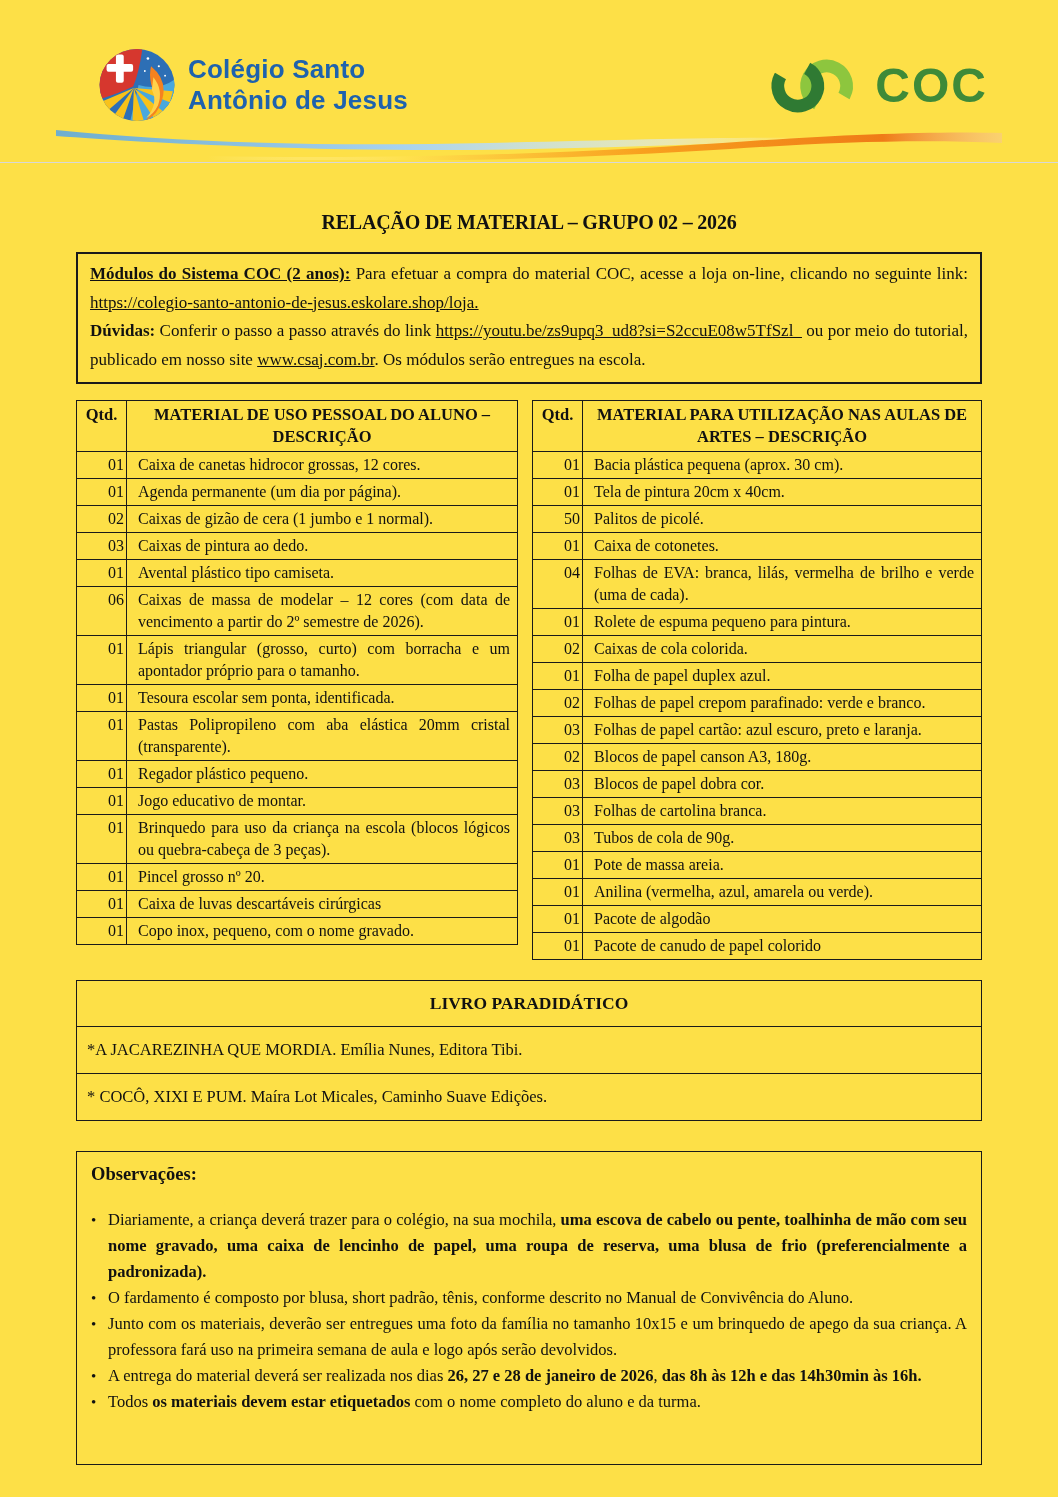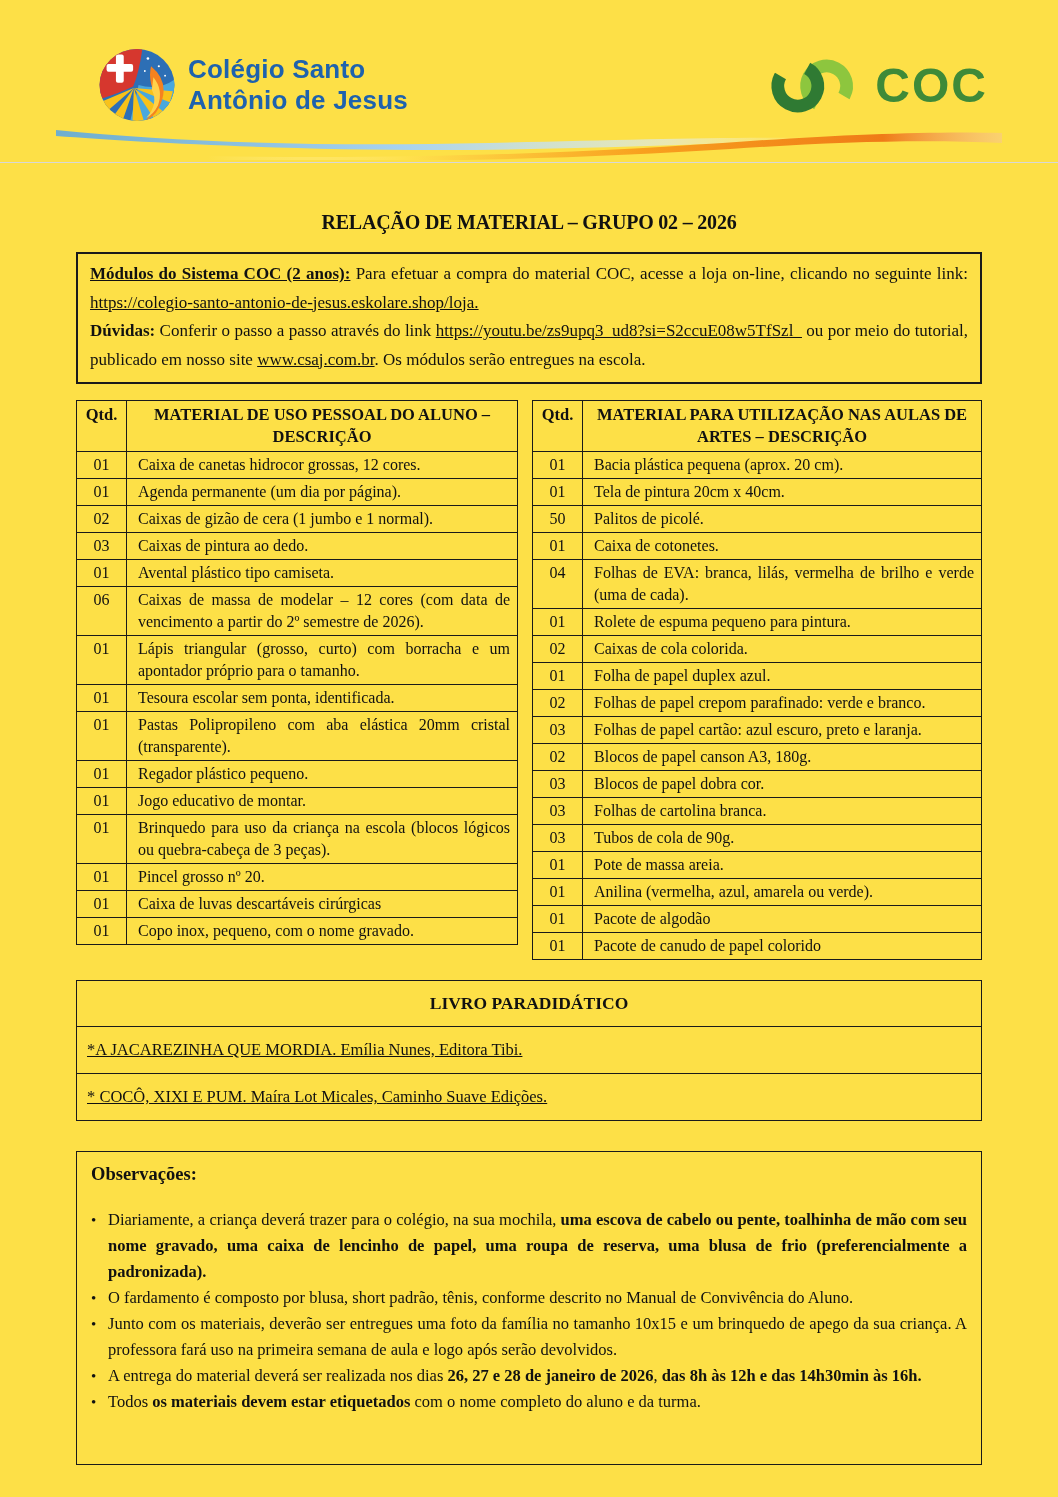--- a/index.html
+++ b/index.html
@@ -28,32 +28,32 @@
             font-size:17px;line-height:28.5px;text-align:justify;}
   .info-p{margin:0;}
 
   
   .tables{display:flex;gap:14px;margin:16px 76px 0;align-items:flex-start;}
   table{border-collapse:collapse;}
   .mat-table{font-size:16px;line-height:22px;}
   .mat-table th,.mat-table td{border:1.6px solid #1a1a1a;vertical-align:top;}
   .mat-table th{font-size:16.5px;line-height:22px;text-align:center;padding:3px 4px;margin-top:7px;}
   .mat-table td{padding:2px 7px;}
-  .mat-table td.qty{text-align:center;padding:2px 2px;}
+  .mat-table td.qty{text-align:right;padding:2px 2px;}
   .mat-table td.desc{text-align:justify;padding-left:11px;}
   .mat-table.left{width:444px;}
   .mat-table.right{width:452px;}
   .qty-col{width:50px;}
 
   
   .book-box{margin:20px 76px 0;border:1.6px solid #1a1a1a;}
   .book-head{border-bottom:1.6px solid #1a1a1a;text-align:center;font-weight:700;
              font-size:17.5px;padding:12px 0;}
   .book-row{border-bottom:1.6px solid #1a1a1a;padding:13px 10px;font-size:16.5px;}
-  .book-rows :last-child{border-bottom:none;text-decoration:underline;}
+  .book-rows :last-child{border-bottom:none;}
 
   
   .obs-box{margin:30px 76px 0;border:1.6px solid #1a1a1a;
            padding:12px 14px 32px;min-height:268px;}
   .obs-title{font-weight:700;font-size:18.5px;}
   .obs-list{margin-top:22px;}
   .obs-row{display:flex;font-size:16.5px;line-height:26px;}
   .bullet{flex:0 0 17px;width:17px;font-size:15px;line-height:26px;}
   .obs-text{flex:1;text-align:justify;}
 
@@ -231,21 +231,21 @@
       <thead>
         <tr>
           <th>Qtd.</th>
           <th>MATERIAL PARA UTILIZAÇÃO NAS AULAS DE ARTES – DESCRIÇÃO</th>
         </tr>
       </thead>
       <tbody>
 
       <tr>
           <td class="qty">01</td>
-          <td class="desc">Bacia plástica pequena (aprox. 20 cm).</td>
+          <td class="desc">Bacia plástica pequena (aprox. 30 cm).</td>
         </tr>
           <tr>
           <td class="qty">01</td>
           <td class="desc">Tela de pintura 20cm x 40cm.</td>
         </tr>
           <tr>
           <td class="qty">50</td>
           <td class="desc">Palitos de picolé.</td>
         </tr>
           <tr>

